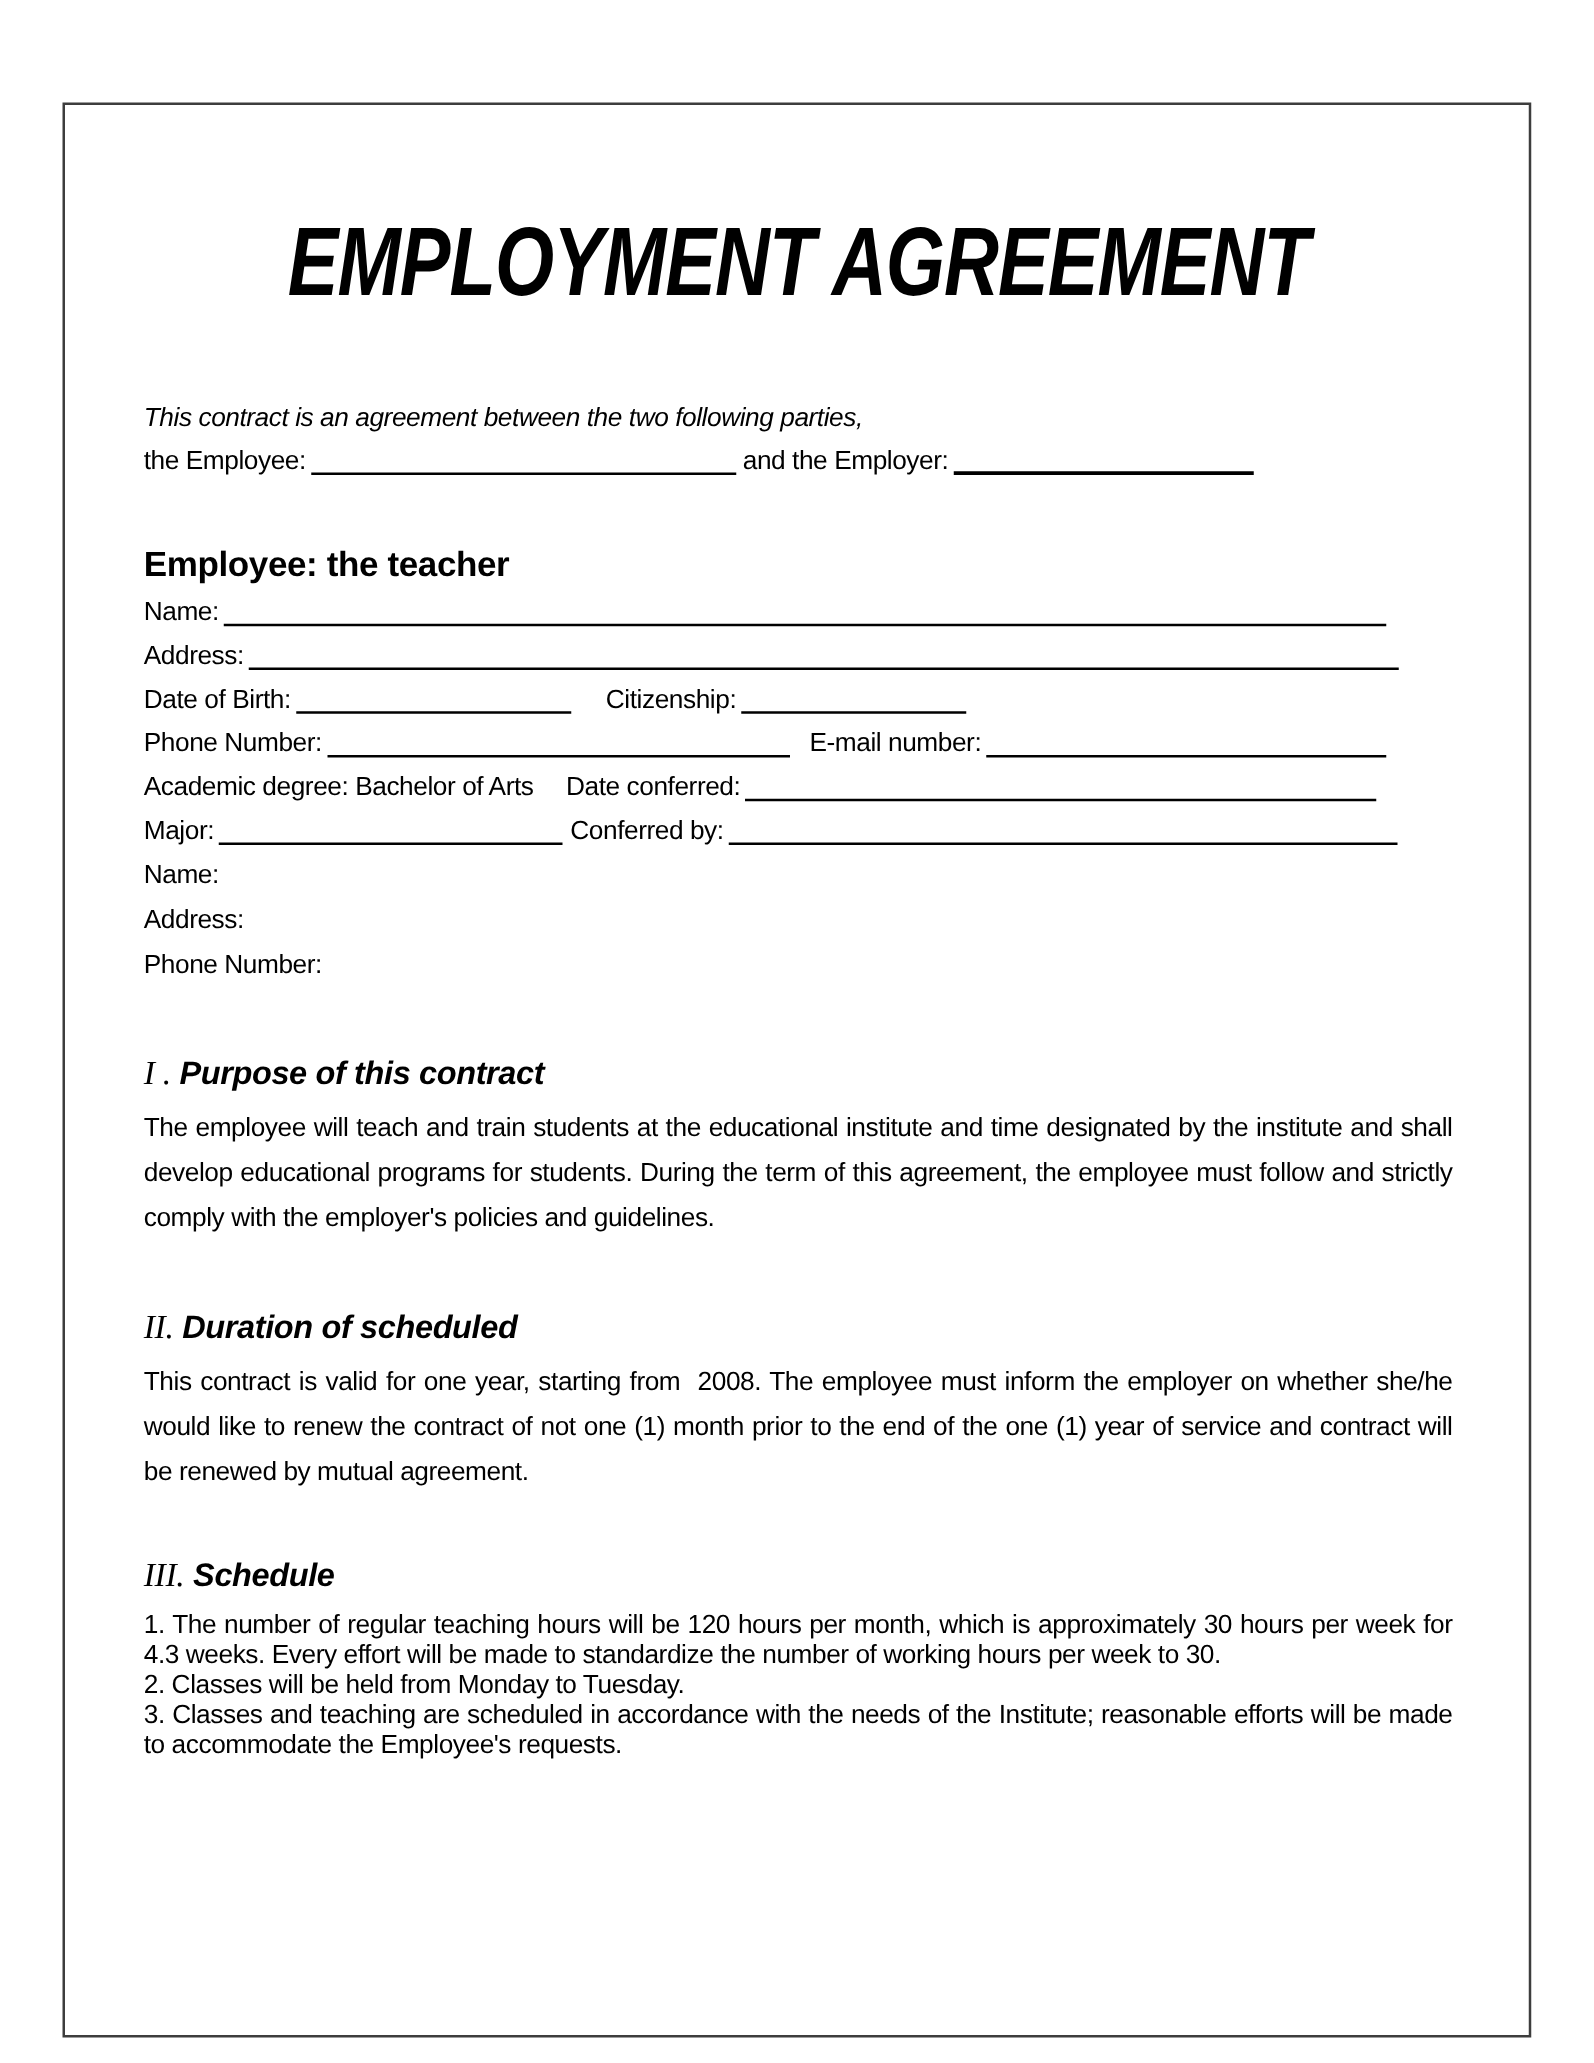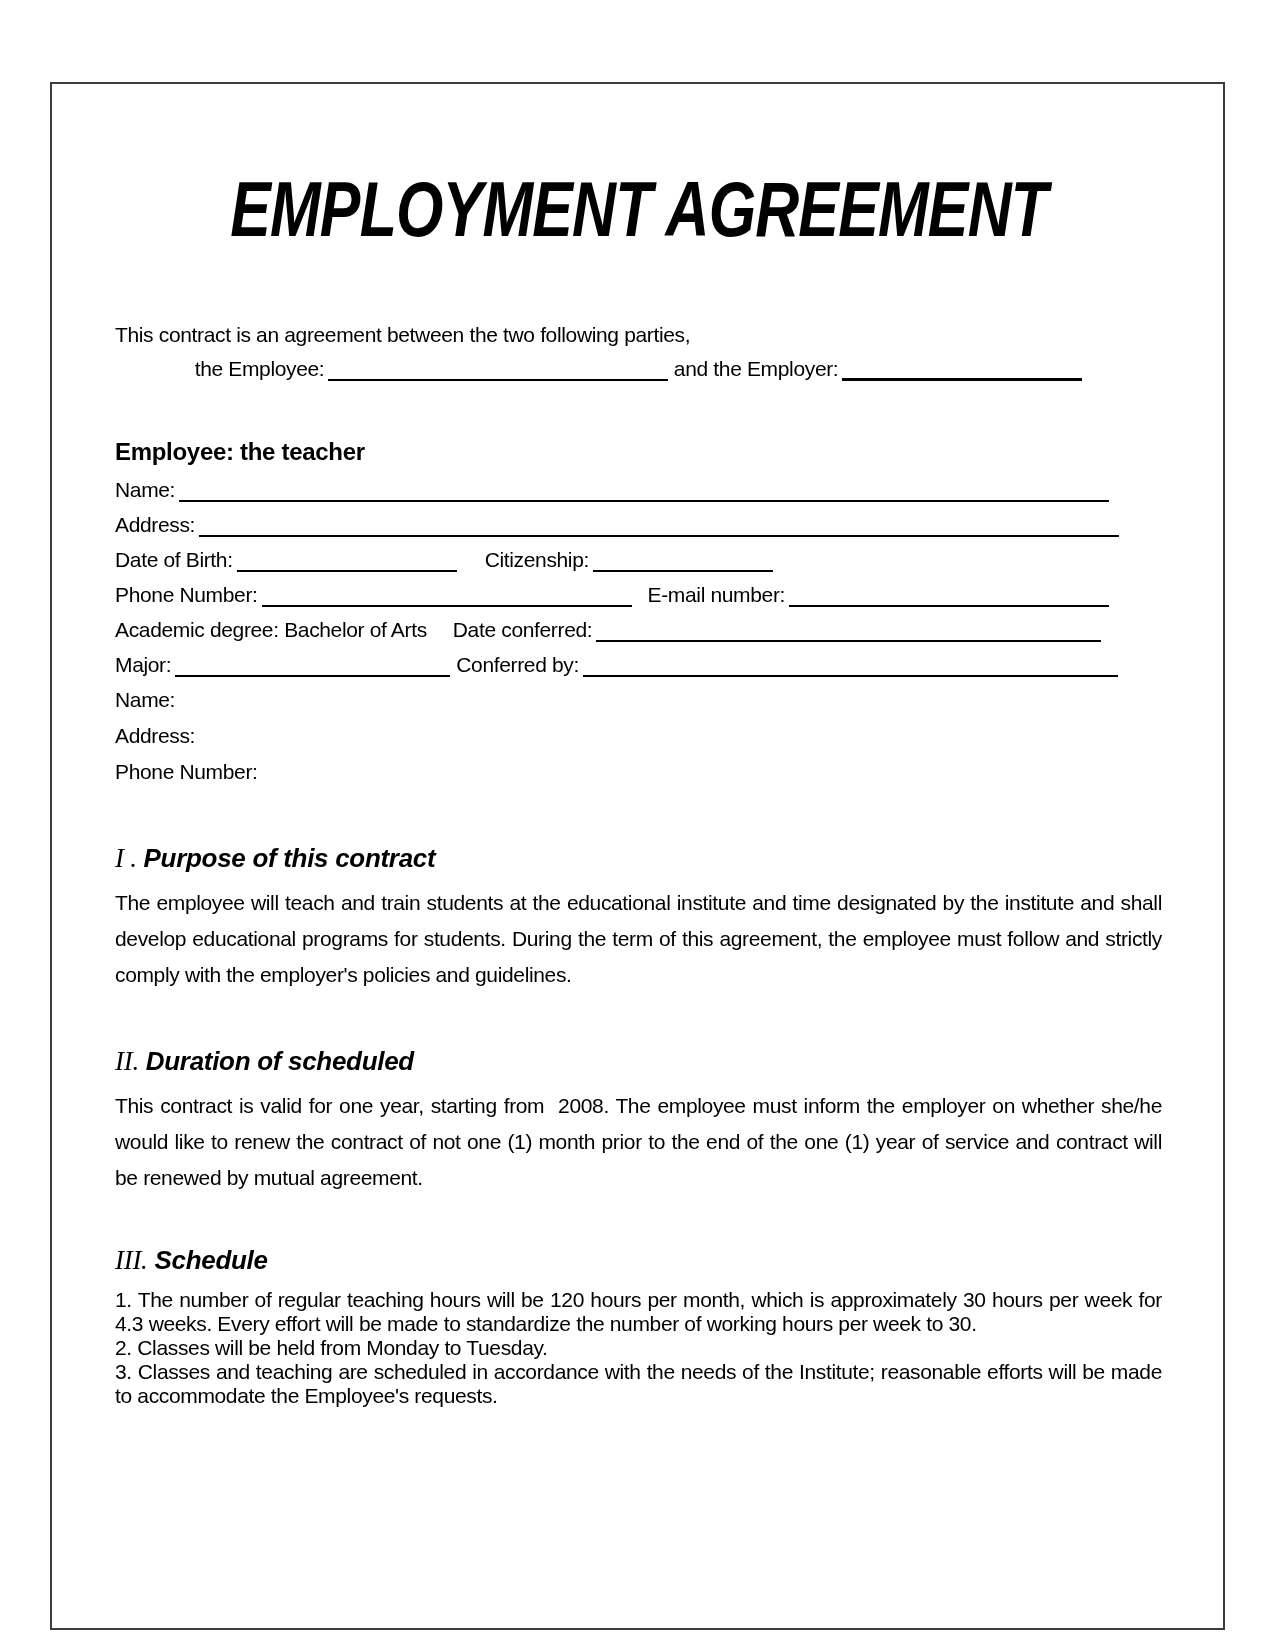--- a/index.html
+++ b/index.html
@@ -30,36 +30,36 @@
     font-size: 78px;
     line-height: 76px;
     font-weight: bold;
     font-style: italic;
     text-align: center;
     letter-spacing: -1px;
     transform: scaleX(0.78);
     transform-origin: 50% 50%;
     white-space: nowrap;
   }
-  .intro { margin: 71px 0 0 0; line-height: 34px; }
-  .parties { margin: 0; line-height: 34px; text-align: center; }
+  .intro { margin: 71px 0 0 0; line-height: 34px; font-style: italic; }
+  .parties { margin: 0; line-height: 34px; }
 
   .blank {
     display: inline-block;
     height: 0;
     border-bottom: 2px solid #000;
     position: relative;
     top: 5px;
     margin-left: 4px;
   }
   .blank.thick { border-bottom-width: 3px; }
 
   .sub-heading {
     margin: 51px 0 5px 0;
-    font-size: 24px;
+    font-size: 28px;
     line-height: 30px;
     font-weight: bold;
     letter-spacing: -0.3px;
   }
   .sub-heading.employer { margin: 46px 0 7px 0; }
 
   .field-row { line-height: 35px; white-space: nowrap; }
   .plain-row { line-height: 36px; }
 
   .section-heading {

